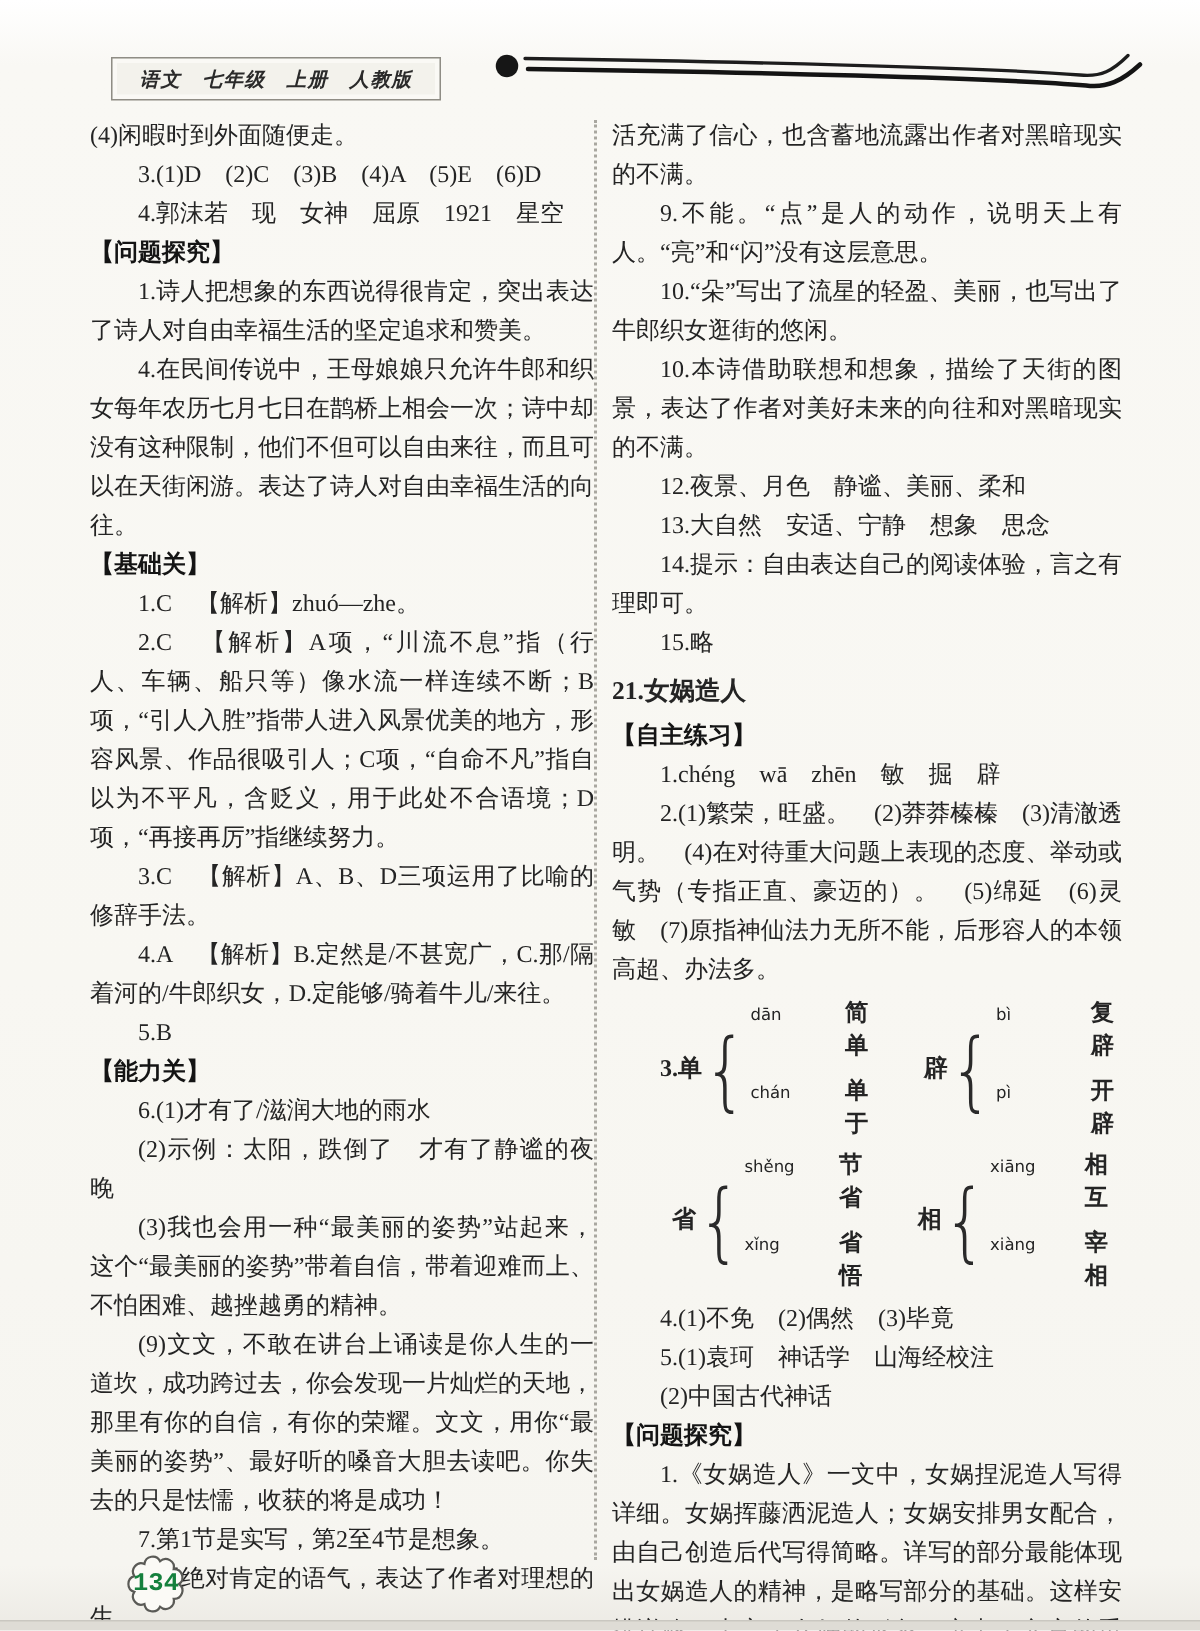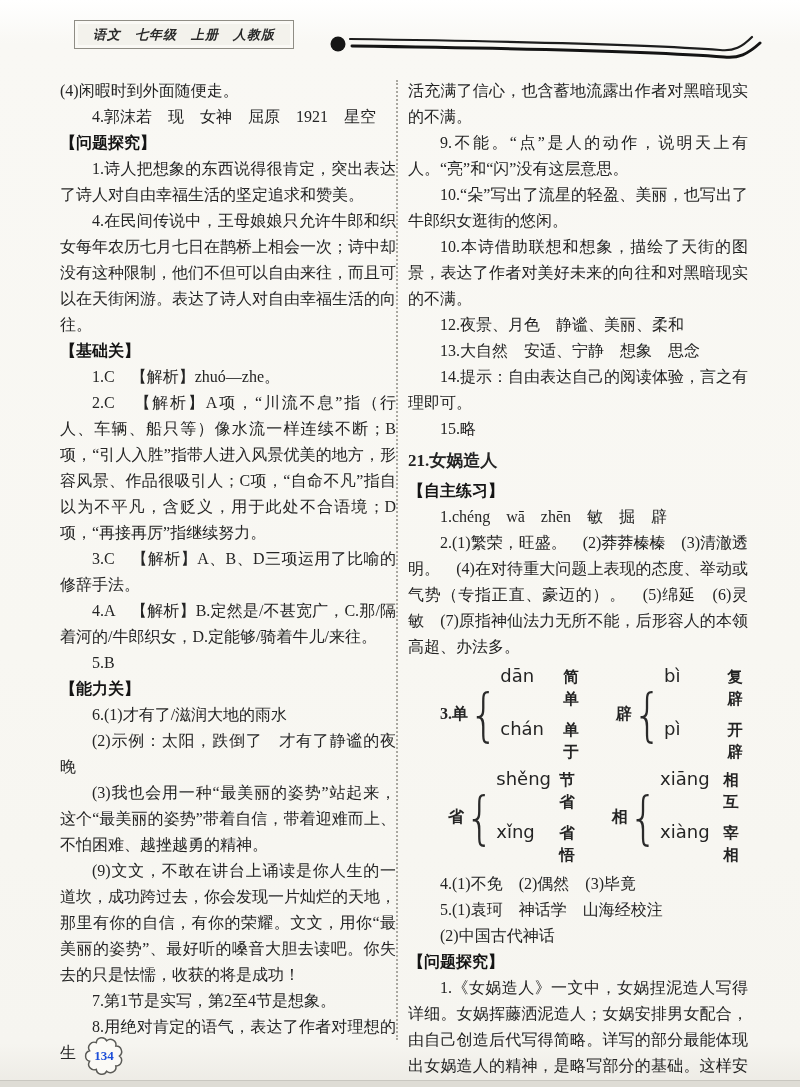--- a/index.html
+++ b/index.html
@@ -5,21 +5,21 @@
   html,body{margin:0;padding:0;}
   body{
     width:800px;height:1087px;overflow:hidden;position:relative;
     background:linear-gradient(180deg,#ffffff 0%,#f9f8f4 4%,#f8f7f2 60%,#f6f5f0 96%,#eceae4 100%);
     font-family:"Liberation Serif","DejaVu Serif",serif;
     color:#242424;
   }
   .page{position:absolute;inset:0;}
   
   .badge{
-    position:absolute;left:74px;top:20px;width:218px;height:27px;
+    position:absolute;left:74px;top:38px;width:218px;height:27px;
     border:1.5px solid #8f8d85;background:#f3f2ec;
     box-shadow:0 0 0 3px #faf9f5 inset;
     display:flex;align-items:center;justify-content:center;
     font-family:Liberation Sans, sans-serif;
     font-weight:bold;font-style:italic;font-size:13px;letter-spacing:1px;color:#2a2a2a;
   }
   .flourish{position:absolute;left:328px;top:26px;}
   
   .col{position:absolute;top:78px;font-size:16px;line-height:26px;text-align:justify;}
   .col-left{left:60px;width:336px;}
@@ -33,46 +33,47 @@
   .brace-row{display:flex;align-items:center;margin:5px 0 5px 0;}
   .b-prefix{font-weight:bold;margin-left:2em;}
   .b-group{display:flex;align-items:center;margin-right:26px;}
   .b-label{font-weight:bold;}
   .b-char{
     display:inline-block;font-family:"DejaVu Sans",sans-serif;font-weight:200;
     font-size:46px;line-height:1;transform:scaleY(1.25);margin:0 2px 0 1px;color:#2a2a2a;
   }
   .b-col{display:flex;flex-direction:column;gap:8px;}
   .b-entry{display:flex;align-items:baseline;line-height:22px;}
-  .b-py{font-family:"DejaVu Sans","Liberation Sans",sans-serif;font-size:18px;width:74px;}
+  .b-py{font-family:"DejaVu Sans","Liberation Sans",sans-serif;font-size:11px;width:74px;}
   .b-word{font-weight:bold;font-size:15.5px;}
   
   .pagenum{position:absolute;left:82px;top:1034px;width:44px;height:44px;}
   .pagenum svg{position:absolute;left:0;top:0;}
   .pagenum span{
     position:absolute;inset:0;display:flex;align-items:center;justify-content:center;
-    font-family:Liberation Serif, serif;font-size:13px;font-weight:bold;color:#1d4ed8;
+    font-family:Liberation Mono, monospace;font-size:17px;font-weight:bold;color:#15803d;
   }
   .bottom-edge{position:absolute;left:0;right:0;bottom:0;height:6px;background:#dedcd5;border-top:1px solid #c9c7c0;}
 </style>
 </head>
 <body>
 
 <div class="page">
 
   <div class="badge">语文　七年级　上册　人教版</div>
 
   <svg class="flourish" width="440" height="50" viewBox="0 0 440 50">
     <circle cx="10" cy="18" r="7.5" fill="#161616"></circle>
     <path d="M22,13 C160,15 330,19 392,24 C406,25.5 414,21 424,11" fill="none" stroke="#1d1d1d" stroke-width="2.2" stroke-linecap="round"></path>
     <path d="M24,20 C170,22 336,26 396,31 C410,32.8 420,28 432,17" fill="none" stroke="#141414" stroke-width="3" stroke-linecap="round"></path>
   </svg>
 
   <div class="col col-left" id="col-left">
       <p class="para">(4)闲暇时到外面随便走。</p>
+      <p class="para indent">3.(1)D　(2)C　(3)B　(4)A　(5)E　(6)D</p>
       <p class="para indent">4.郭沫若　现　女神　屈原　1921　星空</p>
       <p class="para section">【问题探究】</p>
       <p class="para indent">1.诗人把想象的东西说得很肯定，突出表达了诗人对自由幸福生活的坚定追求和赞美。</p>
       <p class="para indent">4.在民间传说中，王母娘娘只允许牛郎和织女每年农历七月七日在鹊桥上相会一次；诗中却没有这种限制，他们不但可以自由来往，而且可以在天街闲游。表达了诗人对自由幸福生活的向往。</p>
       <p class="para section">【基础关】</p>
       <p class="para indent">1.C　【解析】zhuó—zhe。</p>
       <p class="para indent">2.C　【解析】A项，“川流不息”指（行人、车辆、船只等）像水流一样连续不断；B项，“引人入胜”指带人进入风景优美的地方，形容风景、作品很吸引人；C项，“自命不凡”指自以为不平凡，含贬义，用于此处不合语境；D项，“再接再厉”指继续努力。</p>
       <p class="para indent">3.C　【解析】A、B、D三项运用了比喻的修辞手法。</p>
       <p class="para indent">4.A　【解析】B.定然是/不甚宽广，C.那/隔着河的/牛郎织女，D.定能够/骑着牛儿/来往。</p>
       <p class="para indent">5.B</p>

